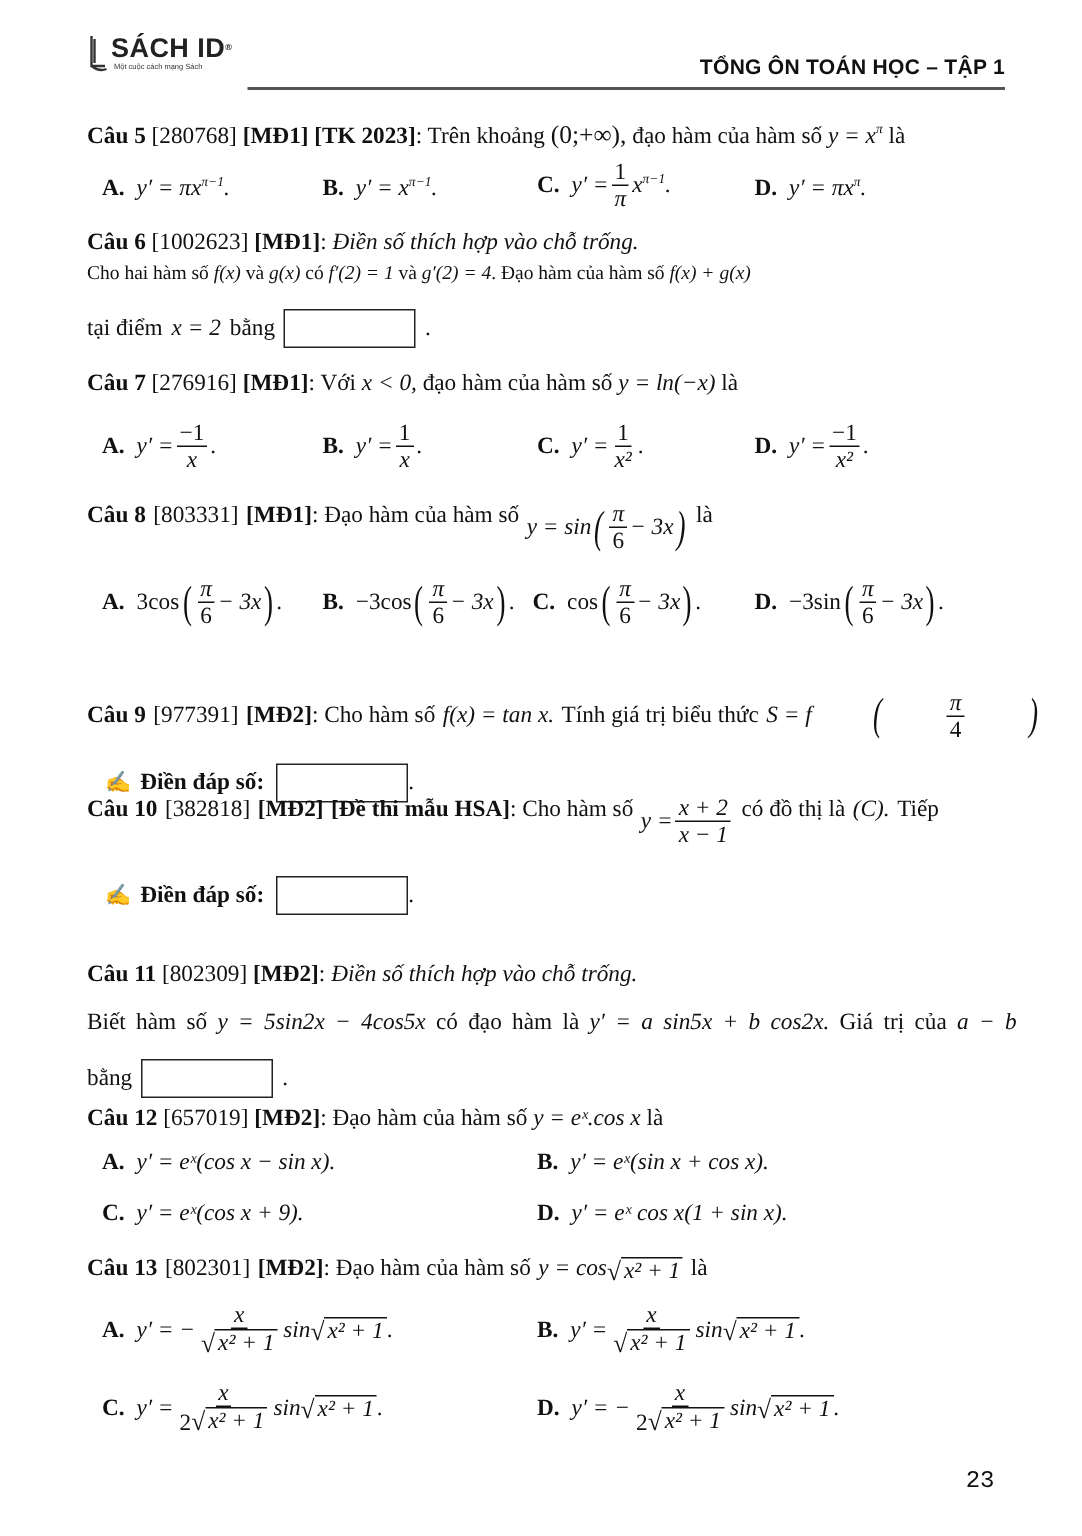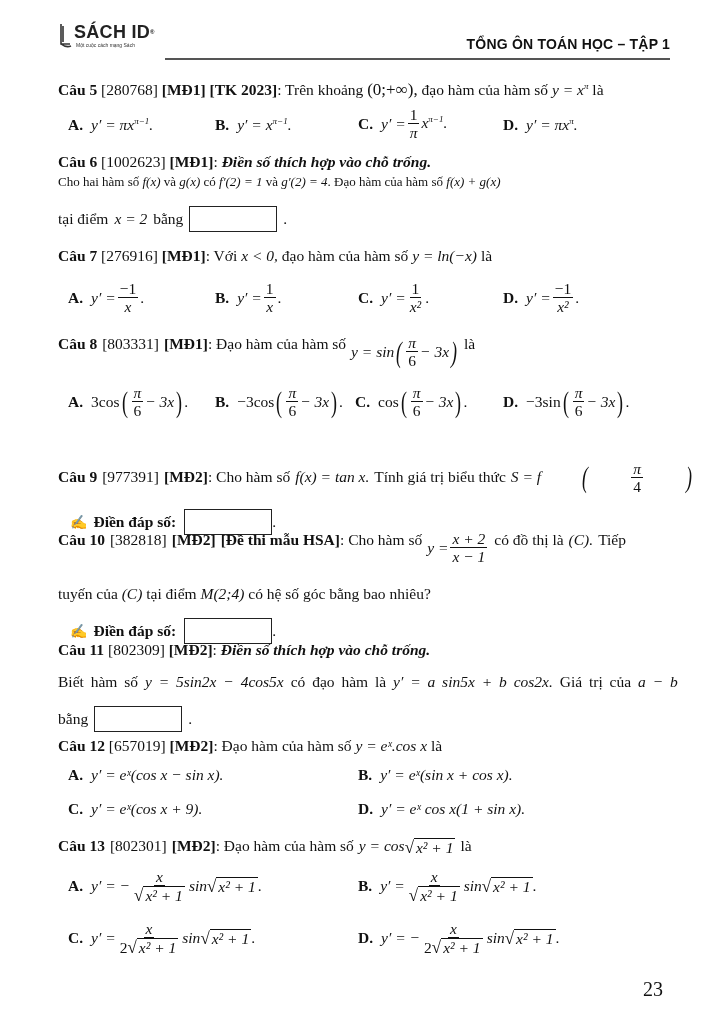--- a/index.html
+++ b/index.html
@@ -12,37 +12,37 @@
   .logo-text { display: flex; flex-direction: column; }
   .logo-name { font-family: "Liberation Sans", sans-serif; font-weight: bold; font-size: 18px; letter-spacing: 0.3px; line-height: 20px; color: #222; }
   .logo-name sup { font-size: 6px; vertical-align: top; }
   .logo-tag { font-family: "Liberation Sans", sans-serif; font-size: 5px; color: #333; line-height: 6px; margin-left: 2px; }
   .header-title { position: absolute; right: 0; top: 14px; font-family: "Liberation Sans", sans-serif; font-size: 14px; font-weight: bold; letter-spacing: 0.2px; color: #111; }
   .header-rule { position: absolute; left: 107px; right: 0; top: 36px; height: 2px; background: #555; }
 
   .q { position: absolute; left: 58px; width: 612px; }
   .line { white-space: nowrap; line-height: 20px; }
   .b { font-weight: bold; }
-  .bi { font-weight: bold; font-style: italic; }
+  .bi { font-weight: normal; font-style: italic; }
   .m { font-style: italic; font-family: "Liberation Serif", serif; }
   .up { font-style: normal; }
   .opt { position: absolute; white-space: nowrap; display: flex; align-items: center; }
   .opt .lbl { font-weight: bold; margin-right: 8px; }
   .frac { display: inline-flex; flex-direction: column; align-items: center; vertical-align: middle; margin: 0 2px; }
   .frac .n { border-bottom: 1px solid #111; padding: 0 2px; line-height: 17px; }
   .frac .d { line-height: 17px; padding: 0 2px; }
   .paren { font-size: 30px; line-height: 30px; font-weight: 100; transform: scaleX(0.6); display: inline-block; vertical-align: middle; }
   .sqrt { display: inline-flex; align-items: flex-end; }
   .sqrt .rad { border-top: 1px solid #111; padding: 0 2px; line-height: 17px; }
   .sqrt .sym { font-size: 17px; line-height: 17px; }
   sup { font-size: 9px; }
   .box { display: inline-block; width: 88px; height: 26px; border: 1.5px solid #222; vertical-align: middle; box-sizing: border-box; }
   .fill { font-weight: bold; display: flex; align-items: center; white-space: nowrap; }
   .pencil { font-size: 14px; margin-right: 6px; }
-  .pagenum { position: absolute; right: 58px; top: 978px; font-size: 20px; }
+  .pagenum { position: absolute; right: 58px; top: 978px; font-size: 16px; font-family: Liberation Mono, monospace; }
 </style>
 </head>
 <body>
 
 <div class="header">
   <div class="logo">
     <div class="logo-mark">
       <svg width="14" height="26" viewBox="0 0 14 26">
           <path d="M3 2 L3 22 L12 22 M5 4 L5 20 M3 22 Q8 26 13 24" fill="none" stroke="#333" stroke-width="1.6"></path>
         </svg>
@@ -276,27 +276,20 @@
         <span>y =</span>
         <span class="frac">
           <span class="n">x + 2</span>
           <span class="d">x − 1</span>
         </span>
       </span>
     <span>có đồ thị là</span>
     <span class="m">(C).</span>
     <span>Tiếp</span>
   </div>
-  <div class="line" style="margin-top:14px;">
-    <span>tuyến của</span>
-    <span class="m">(C)</span>
-    <span>tại điểm</span>
-    <span class="m">M(2;4)</span>
-    <span>có hệ số góc bằng bao nhiêu?</span>
-  </div>
   <div class="fill" style="margin-top:14px; margin-left:12px;">
     <span class="pencil">✍</span>
     <span>Điền đáp số:</span>
     <span class="box" style="margin-left:8px;"></span>
       <span style="font-weight:normal">.</span>
   </div>
 </div>
 
 <div class="q" style="top:640px;">
   <div class="line">

